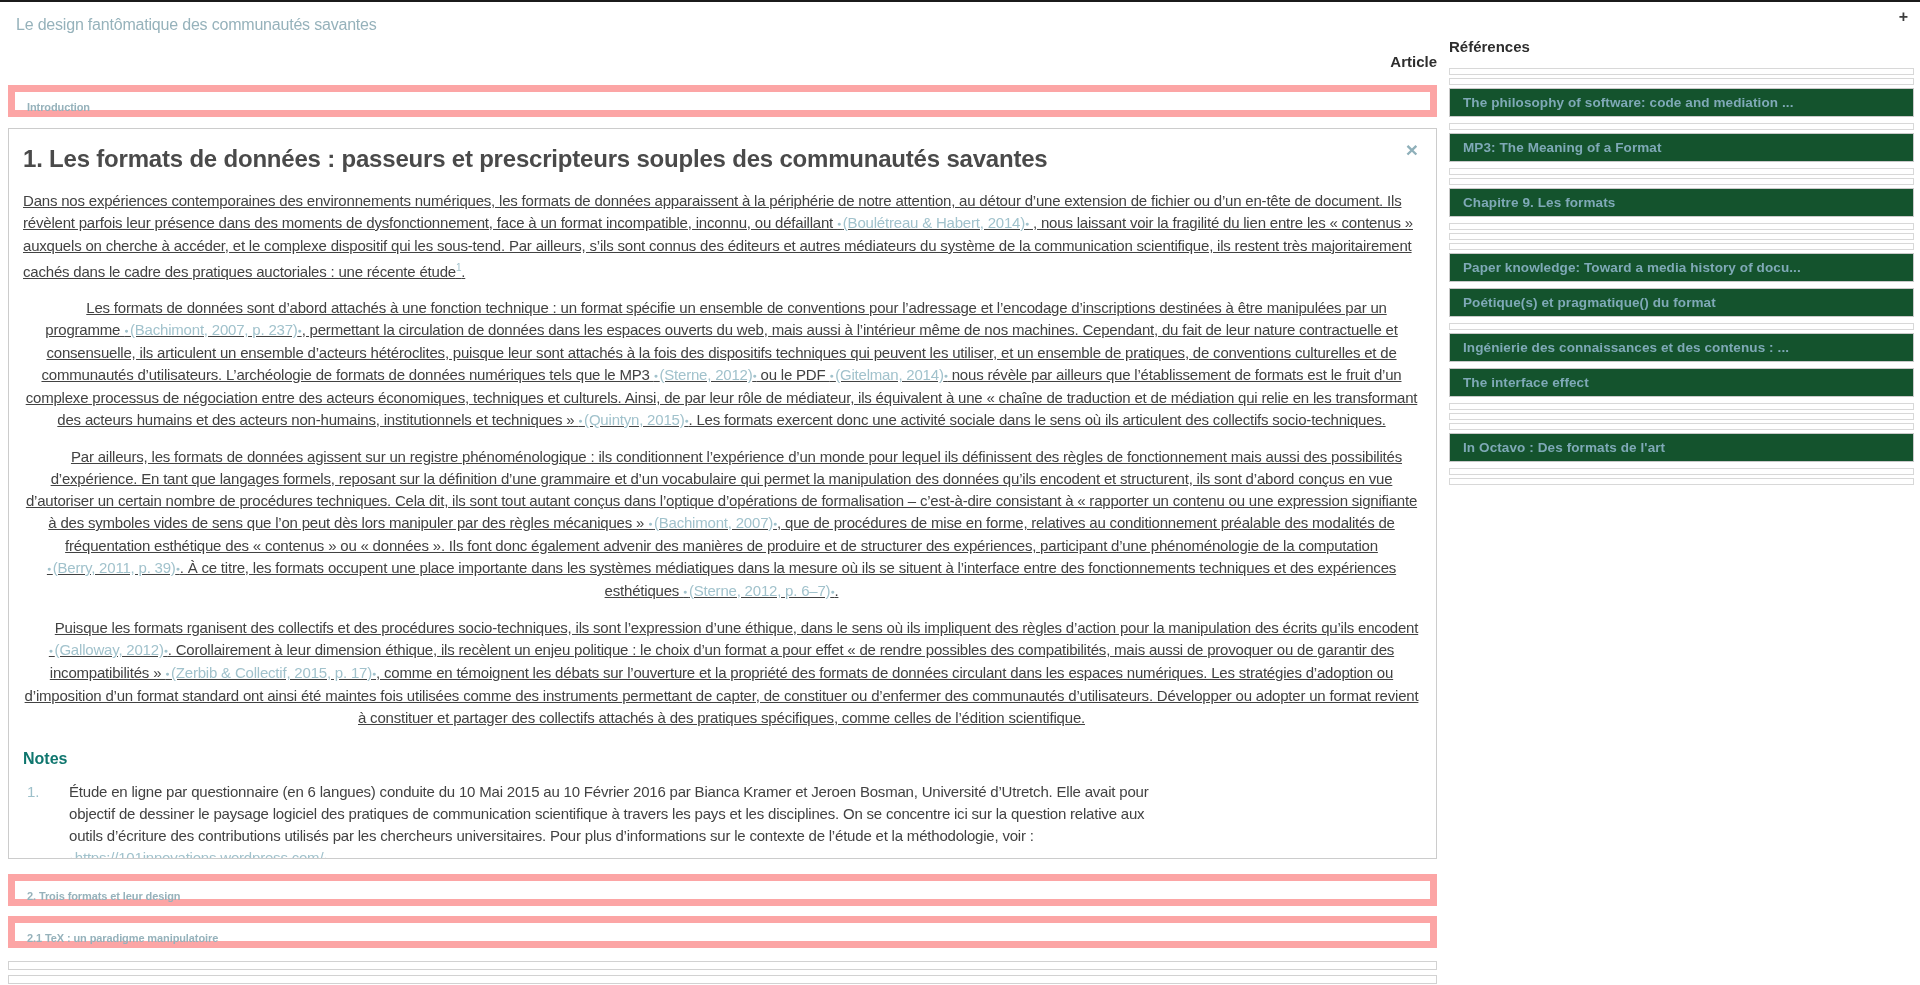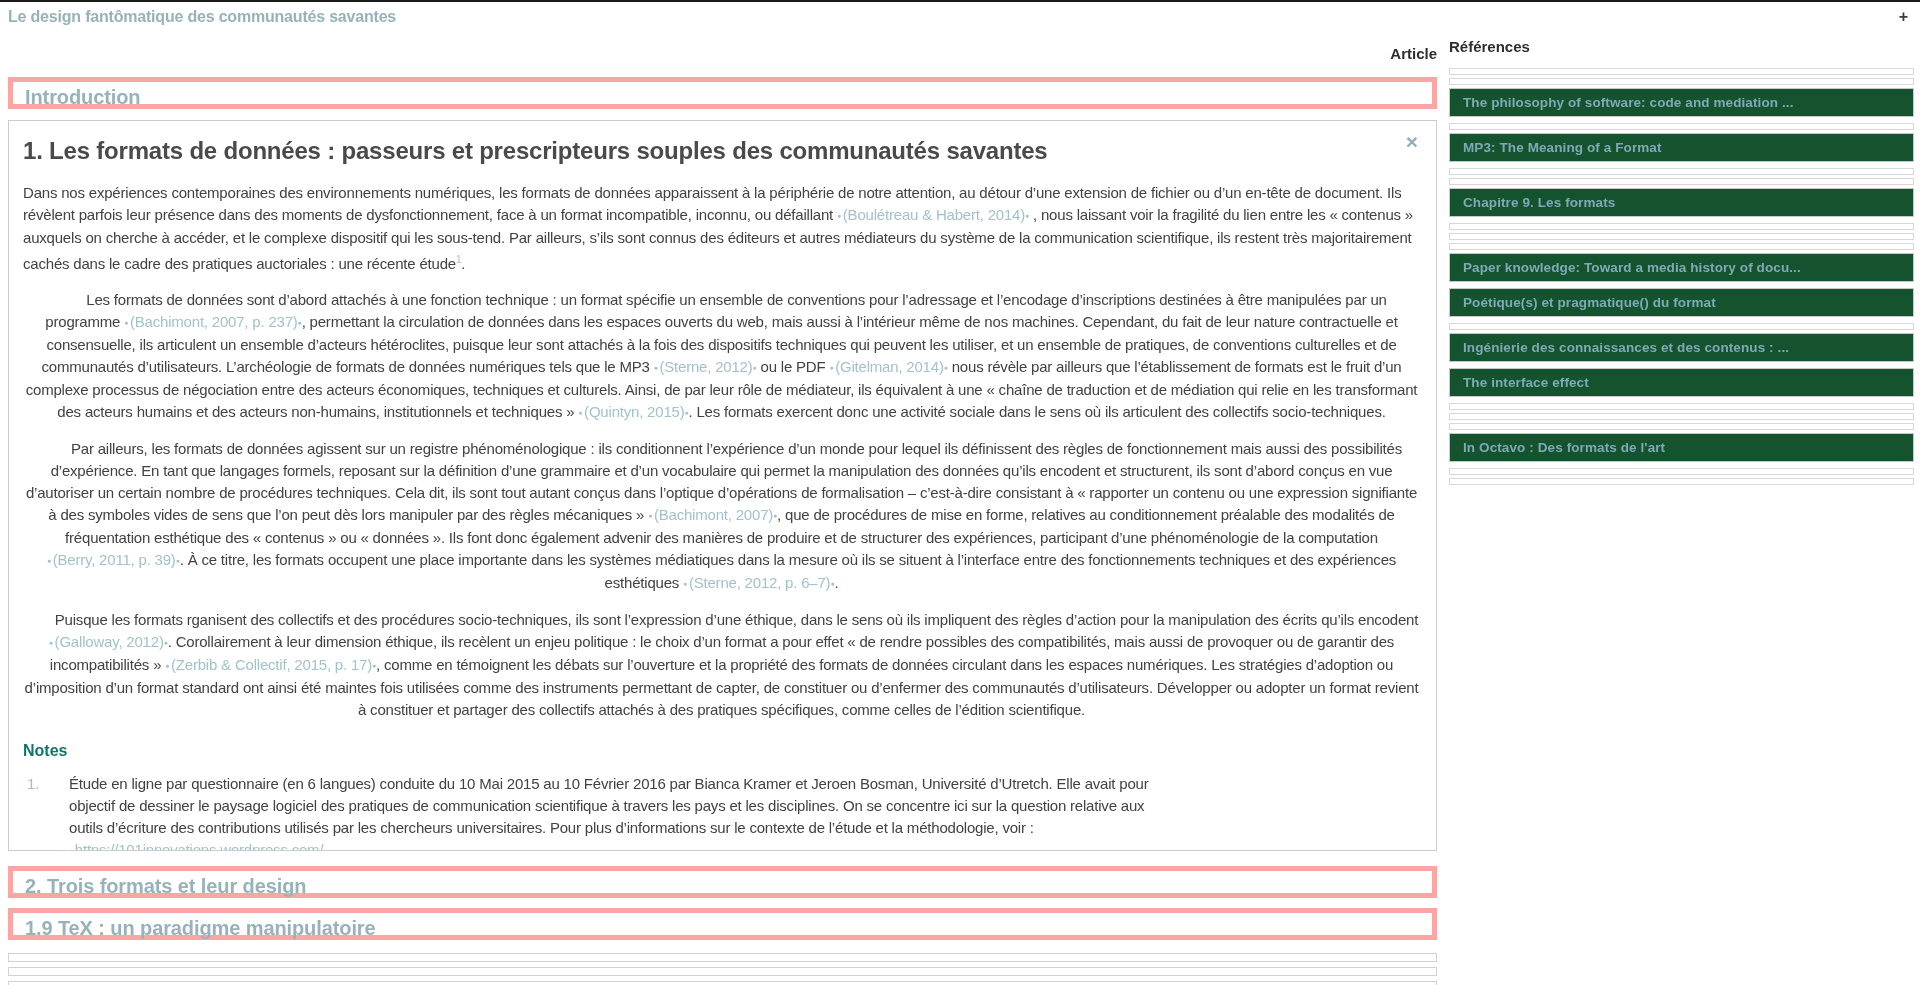--- a/index.html
+++ b/index.html
@@ -19,36 +19,36 @@
     position: absolute; top: 9px; right: 12px;
     color: #3c3c3c; font-size: 16px; font-weight: bold;
     line-height: 16px; cursor: pointer;
   }
   
   .main {
     position: absolute; left: 8px; top: 8px;
     width: 1429px;
   }
   .page-title {
-    margin: 0;
-    font-size: 16px; font-weight: bold;
+    margin: 8px;
+    font-size: 16px; font-weight: normal;
     color: #96b2bb; letter-spacing: -0.2px;
   }
   .article-label {
     margin-top: 19px;
     font-size: 15px; font-weight: bold;
     color: #2e2e2e;
     text-align: right;
   }
   .collapsed-section {
     margin-top: 15px;
     height: 32px; line-height: 30px;
-    border: 5px solid #fca5a5;
+    border: 7px solid #fca5a5;
     padding-left: 12px;
-    color: #96b2bb; font-weight: bold; font-size: 20px;
+    color: #96b2bb; font-weight: bold; font-size: 11px;
     letter-spacing: -0.1px;
     cursor: pointer;
     background: #fff;
   }
   .collapsed-section.tight { margin-top: 10px; }
   .expanded-section {
     position: relative;
     margin-top: 11px;
     height: 731px;
     border: 1px solid #cccccc;
@@ -62,21 +62,21 @@
     line-height: 21px; cursor: pointer;
   }
   .section-title {
     margin: 4px 0 17px 0;
     font-size: 24px; font-weight: bold;
     color: #4a4a4a; letter-spacing: -0.2px;
   }
   .body-par {
     margin: 0 0 14px 0;
     font-size: 15px; line-height: 22px;
-    color: #424242; letter-spacing: -0.2px;
+    color: #424242; letter-spacing: -0.2px; text-decoration: underline;
   }
   .body-par.indent { text-indent: 30px; text-align: center; }
   .cite { color: #a1c2cc; white-space: nowrap; }
   .cite::before { content: "\25CF\00A0"; font-size: 7px; vertical-align: 2px; }
   .cite::after  { content: "\25CF"; font-size: 7px; vertical-align: 2px; }
   .note-link { text-decoration: underline; cursor: pointer; }
   sup.fn { color: #a1c2cc; font-size: 10px; }
   .notes-title {
     margin: 21px 0 13px 0;
     font-size: 16px; font-weight: bold; color: #0f766e;
@@ -141,21 +141,21 @@
     <p class="body-par indent">Par ailleurs, les formats de données agissent sur un registre phénoménologique : ils conditionnent l’expérience d’un monde pour lequel ils définissent des règles de fonctionnement mais aussi des possibilités d’expérience. En tant que langages formels, reposant sur la définition d’une grammaire et d’un vocabulaire qui permet la manipulation des données qu’ils encodent et structurent, ils sont d’abord conçus en vue d’autoriser un certain nombre de procédures techniques. Cela dit, ils sont tout autant conçus dans l’optique d’opérations de formalisation – c’est-à-dire consistant à « rapporter un contenu ou une expression signifiante à des symboles vides de sens que l’on peut dès lors manipuler par des règles mécaniques » <span class="cite">(Bachimont, 2007)</span>, que de procédures de mise en forme, relatives au conditionnement préalable des modalités de fréquentation esthétique des « contenus » ou « données ». Ils font donc également advenir des manières de produire et de structurer des expériences, participant d’une phénoménologie de la computation <span class="cite">(Berry, 2011, p. 39)</span>. À ce titre, les formats occupent une place importante dans les systèmes médiatiques dans la mesure où ils se situent à l’interface entre des fonctionnements techniques et des expériences esthétiques <span class="cite">(Sterne, 2012, p. 6–7)</span>.</p>
     <p class="body-par indent">Puisque les formats rganisent des collectifs et des procédures socio-techniques, ils sont l’expression d’une éthique, dans le sens où ils impliquent des règles d’action pour la manipulation des écrits qu’ils encodent <span class="cite">(Galloway, 2012)</span>. Corollairement à leur dimension éthique, ils recèlent un enjeu politique : le choix d’un format a pour effet « de rendre possibles des compatibilités, mais aussi de provoquer ou de garantir des incompatibilités » <span class="cite">(Zerbib &amp; Collectif, 2015, p. 17)</span>, comme en témoignent les débats sur l’ouverture et la propriété des formats de données circulant dans les espaces numériques. Les stratégies d’adoption ou d’imposition d’un format standard ont ainsi été maintes fois utilisées comme des instruments permettant de capter, de constituer ou d’enfermer des communautés d’utilisateurs. Développer ou adopter un format revient à constituer et partager des collectifs attachés à des pratiques spécifiques, comme celles de l’édition scientifique.</p>
     <h3 class="notes-title">Notes</h3>
     <div class="note-item">
       <span class="note-num">1.</span>
       <div class="note-text">Étude en ligne par questionnaire (en 6 langues) conduite du 10 Mai 2015 au 10 Février 2016 par Bianca Kramer et Jeroen Bosman, Université d’Utretch. Elle avait pour objectif de dessiner le paysage logiciel des pratiques de communication scientifique à travers les pays et les disciplines. On se concentre ici sur la question relative aux outils d’écriture des contributions utilisés par les chercheurs universitaires. Pour plus d’informations sur le contexte de l’étude et la méthodologie, voir : <span class="cite note-link">https://101innovations.wordpress.com/</span></div>
     </div>
   </div>
 
   <div class="collapsed-section">2. Trois formats et leur design</div>
-  <div class="collapsed-section tight">1.9 TeX : un paradigme manipulatoire</div>
+  <div class="collapsed-section tight">2.1 TeX : un paradigme manipulatoire</div>
 
   <div class="placeholder-rows">
       <div class="placeholder-row"></div>
       <div class="placeholder-row"></div>
       <div class="placeholder-row"></div>
     </div>
 </div>
 
 <div class="sidebar">
   <h2 class="refs-title">Références</h2>

